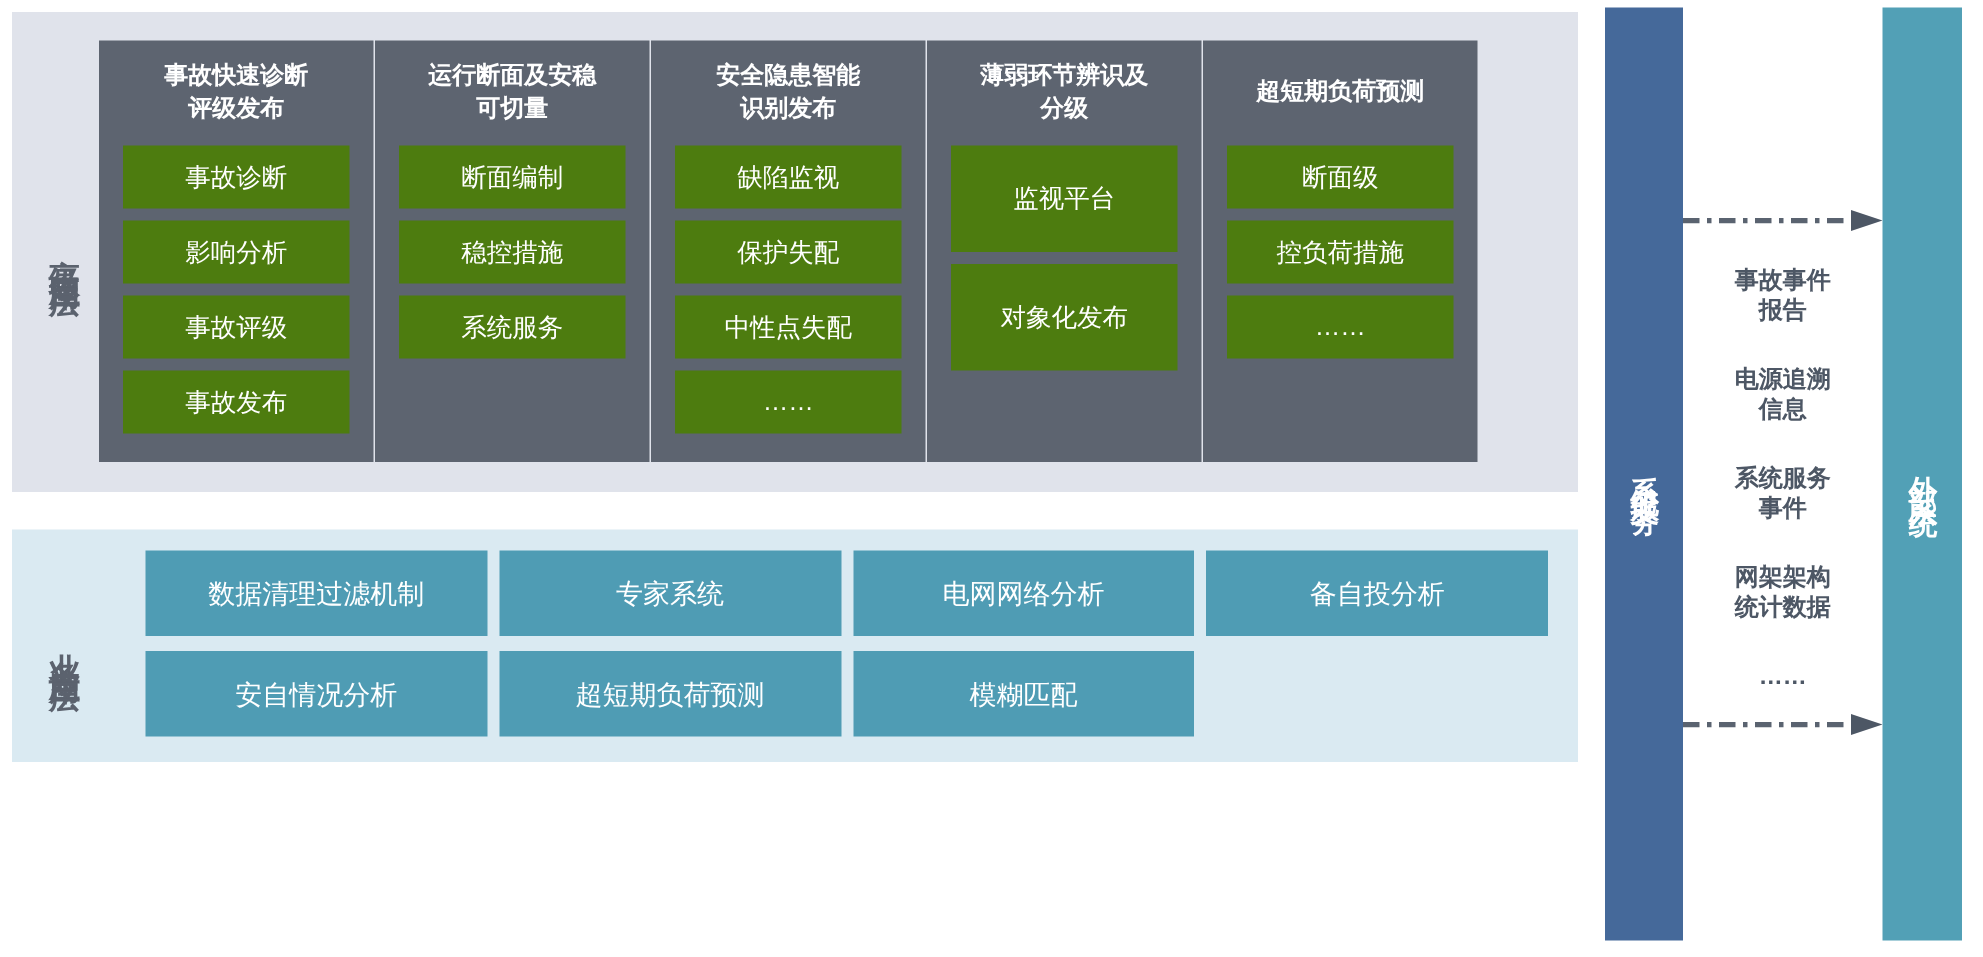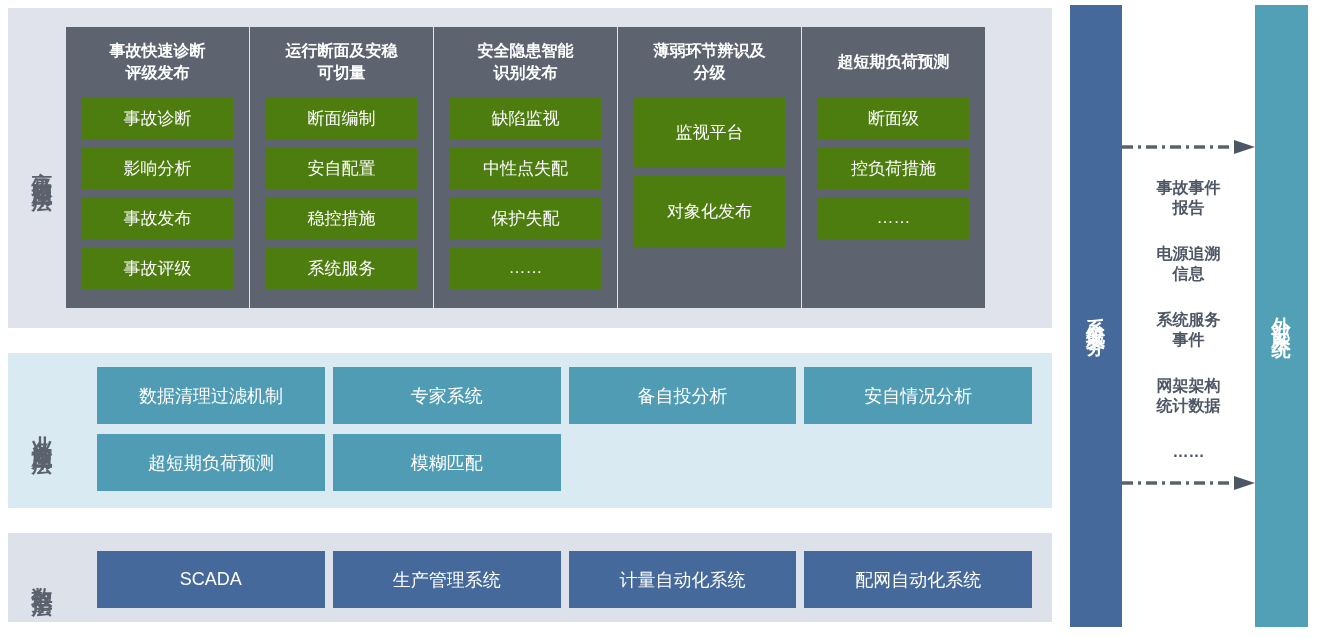--- a/index.html
+++ b/index.html
@@ -154,43 +154,42 @@
   <div class="band band-advanced">
     <div class="v-label">高级应用层</div>
     <div class="columns">
 
       <div class="app-column">
         <div class="col-title">事故快速诊断
 评级发布</div>
         <div class="col-items">
           <div class="col-item">事故诊断</div>
           <div class="col-item">影响分析</div>
+          <div class="col-item">事故评级</div>
           <div class="col-item">事故发布</div>
-          <div class="col-item">事故评级</div>
         </div>
       </div>
 
       <div class="app-column">
         <div class="col-title">运行断面及安稳
 可切量</div>
         <div class="col-items">
           <div class="col-item">断面编制</div>
-          <div class="col-item">安自配置</div>
           <div class="col-item">稳控措施</div>
           <div class="col-item">系统服务</div>
         </div>
       </div>
 
       <div class="app-column">
         <div class="col-title">安全隐患智能
 识别发布</div>
         <div class="col-items">
           <div class="col-item">缺陷监视</div>
+          <div class="col-item">保护失配</div>
           <div class="col-item">中性点失配</div>
-          <div class="col-item">保护失配</div>
           <div class="col-item">……</div>
         </div>
       </div>
 
       <div class="app-column">
         <div class="col-title">薄弱环节辨识及
 分级</div>
         <div class="col-items">
           <div class="col-item tall">监视平台</div>
           <div class="col-item tall">对象化发布</div>
@@ -207,36 +206,28 @@
       </div>
 
     </div>
   </div>
 
   <div class="band band-business">
     <div class="v-label">业务应用层</div>
     <div class="btn-grid">
       <div class="grid-btn btn-teal">数据清理过滤机制</div>
       <div class="grid-btn btn-teal">专家系统</div>
+      <div class="grid-btn btn-teal">电网网络分析</div>
       <div class="grid-btn btn-teal">备自投分析</div>
       <div class="grid-btn btn-teal">安自情况分析</div>
       <div class="grid-btn btn-teal">超短期负荷预测</div>
       <div class="grid-btn btn-teal">模糊匹配</div>
     </div>
   </div>
 
-  <div class="band band-data">
-    <div class="v-label">数据层</div>
-    <div class="btn-grid">
-      <div class="grid-btn btn-blue">SCADA</div>
-      <div class="grid-btn btn-blue">生产管理系统</div>
-      <div class="grid-btn btn-blue">计量自动化系统</div>
-      <div class="grid-btn btn-blue">配网自动化系统</div>
-    </div>
-  </div>
 
   <div class="side-bar bar-system">
     <div class="bar-text">系统服务</div>
   </div>
 
   <div class="side-bar bar-external">
     <div class="bar-text">外部系统</div>
   </div>
 
   <svg class="flow-arrow flow-arrow-1" viewBox="0 0 133 14">

